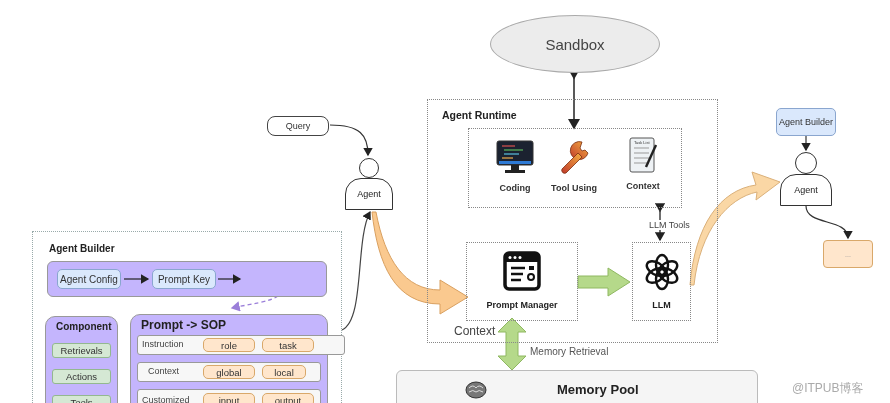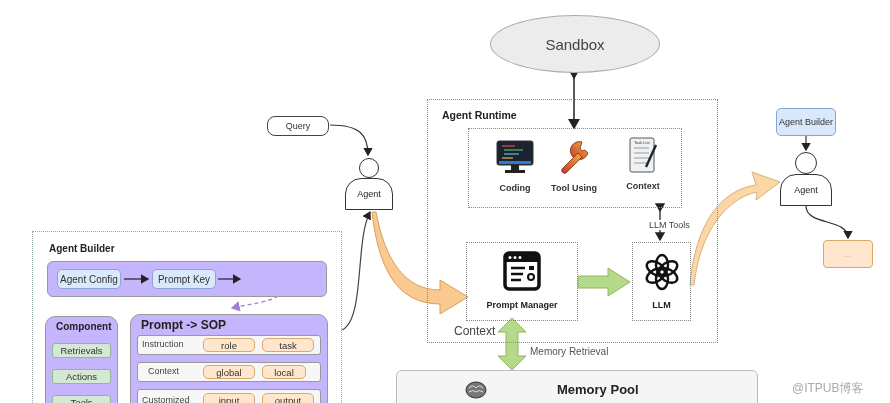--- a/index.html
+++ b/index.html
@@ -174,21 +174,21 @@
 <div class="abs panel" style="left:45px;top:316px;width:73px;height:100px;border-radius:10px;">
   <span class="abs bold" style="left:10px;top:4px;font-size:10px;">Component</span>
   <div class="abs box-green" style="left:6px;top:26px;width:59px;height:15px;">Retrievals</div>
   <div class="abs box-green" style="left:6px;top:52px;width:59px;height:15px;">Actions</div>
   <div class="abs box-green" style="left:6px;top:78px;width:59px;height:15px;">Tools</div>
 </div>
 
 <div class="abs panel" style="left:130px;top:314px;width:198px;height:100px;border-radius:10px;">
   <span class="abs bold" style="left:10px;top:3px;font-size:12px;">Prompt -&gt; SOP</span>
 
-  <div class="abs" style="left:6px;top:20px;width:184px;height:20px;border:1.2px solid #999;border-radius:3px;background:#f7f7f7;box-sizing:border-box;">
+  <div class="abs" style="left:6px;top:20px;width:208px;height:20px;border:1.2px solid #999;border-radius:3px;background:#f7f7f7;box-sizing:border-box;">
     <span class="abs" style="left:4px;top:3px;font-size:9px;color:#444;">Instruction</span>
     <div class="abs box-orange" style="left:65px;top:2px;width:52px;height:14px;">role</div>
     <div class="abs box-orange" style="left:124px;top:2px;width:52px;height:14px;">task</div>
   </div>
 
   <div class="abs" style="left:6px;top:47px;width:184px;height:20px;border:1.2px solid #999;border-radius:3px;background:#f7f7f7;box-sizing:border-box;">
     <span class="abs" style="left:10px;top:3px;font-size:9px;color:#444;">Context</span>
     <div class="abs box-orange" style="left:65px;top:2px;width:52px;height:14px;">global</div>
     <div class="abs box-orange" style="left:124px;top:2px;width:44px;height:14px;">local</div>
   </div>

